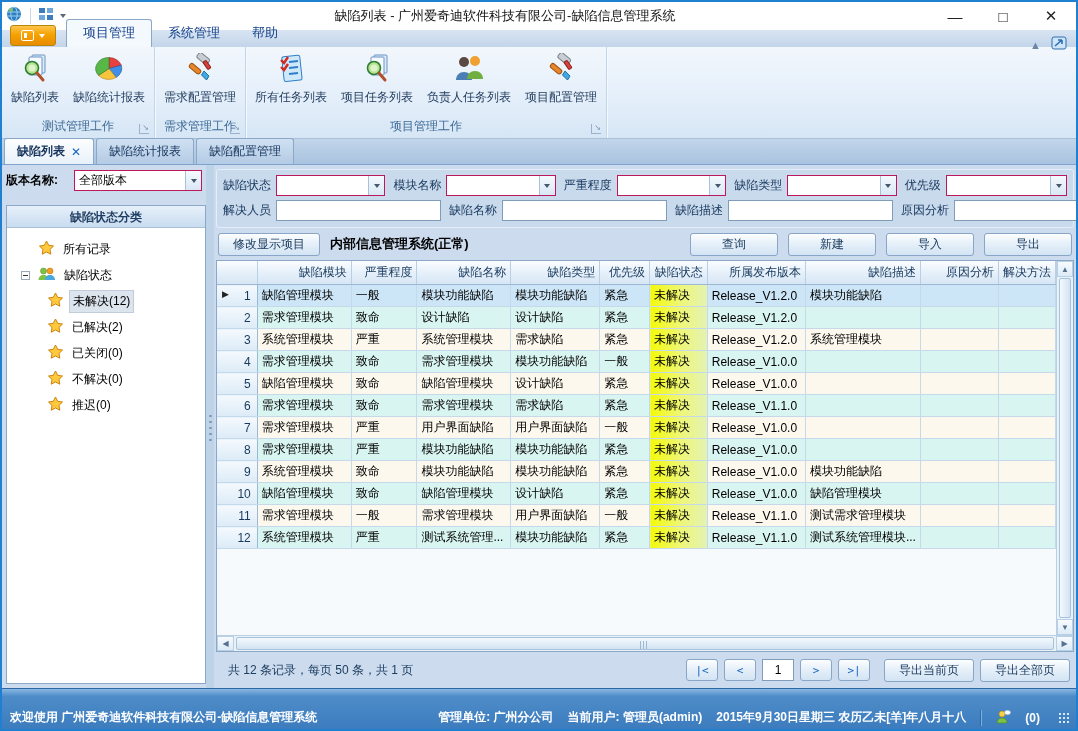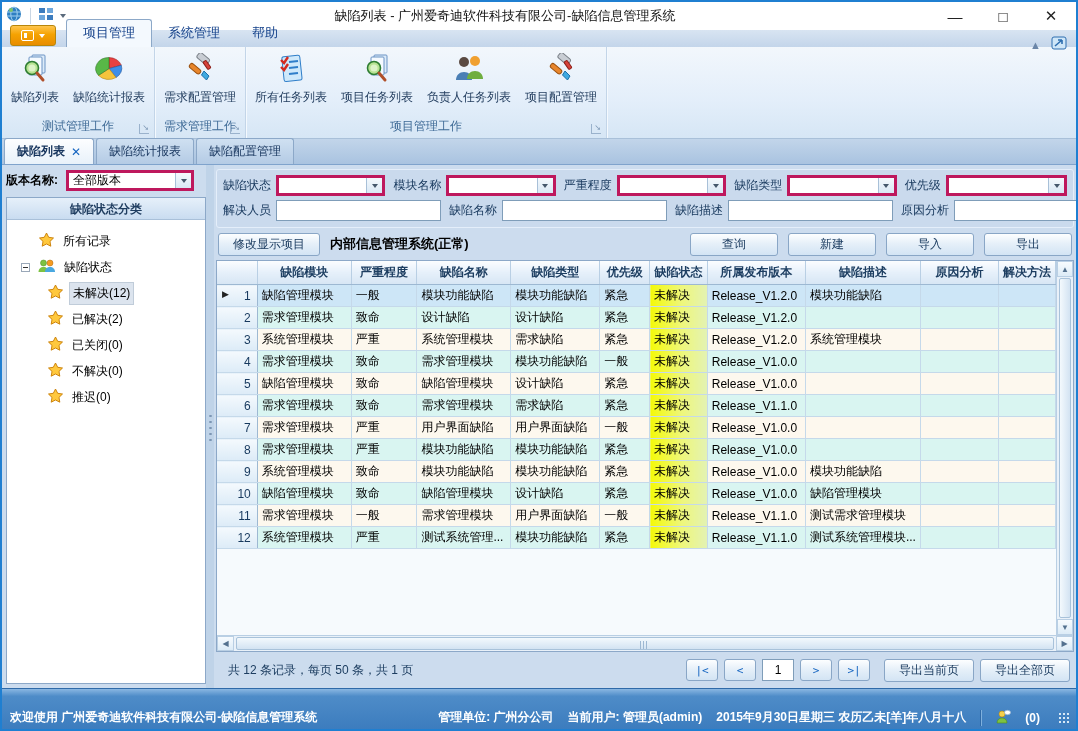--- a/index.html
+++ b/index.html
@@ -42,23 +42,23 @@
   .dtab { display:flex; align-items:center; gap:6px; padding:4px 12px 4px 12px; font-size:12px; color:#15335c;
           border:1px solid #8ca8c8; border-bottom:none; border-radius:3px 3px 0 0; background:linear-gradient(180deg,#cfe0f1,#b4cbe5); margin-right:2px; }
   .dtab.active { background:linear-gradient(180deg,#fdfeff,#e8f1fa); font-weight:bold; }
   .tclose { font-size:12px; color:#1464c0; font-weight:bold; line-height:10px; }
 
   
   .main { flex:1; display:flex; min-height:0; background:#ccdcee; }
 
   
   .sidebar { width:204px; flex:0 0 auto; display:flex; flex-direction:column; padding:5px 0 4px 4px; }
-  .version-row { display:flex; align-items:center; gap:8px; margin-bottom:6px; }
+  .version-row { display:flex; align-items:center; gap:16px; margin-bottom:14px; }
   .version-label { font-size:12px; font-weight:bold; color:#000; white-space:nowrap; }
-  .combo { background:#fff; border:3px solid #be185d; height:21px; display:flex; align-items:center; }
+  .combo { background:#fff; border:1px solid #be185d; height:21px; display:flex; align-items:center; }
   .combo .cval { flex:1; font-size:12px; padding:0 4px; color:#000; white-space:nowrap; overflow:hidden; }
   .combo .cbtn { width:16px; height:100%; border-left:1px solid #a8c0d8; background:linear-gradient(180deg,#f4f9fd,#d9e8f5); display:flex; align-items:center; justify-content:center; }
   .combo .cbtn i { width:0; height:0; border-left:3.5px solid transparent; border-right:3.5px solid transparent; border-top:4px solid #44576b; }
   .version-combo { width:128px; }
   .side-panel { flex:1; border:1px solid #8ca8c8; background:#fff; display:flex; flex-direction:column; min-height:0; }
   .side-panel-header { height:22px; background:linear-gradient(180deg,#e6f0fa,#c9dcf0); border-bottom:1px solid #a9c0d9; text-align:center; font-size:12px; font-weight:bold; color:#1e3c5f; line-height:22px; }
   .tree { flex:1; padding:8px 4px 4px 14px; overflow:hidden; }
   .tree-item { display:flex; align-items:center; gap:5px; height:26px; font-size:12px; color:#000; white-space:nowrap; }
   .tree-item .lbl { padding:2px 3px; }
   .tree-item.selected .lbl { background:#dce4ee; border:1px solid #c0ccd9; }
@@ -86,21 +86,21 @@
   .btn { height:23px; border:1px solid #89a6c6; border-radius:3px; background:linear-gradient(180deg,#fdfeff,#e6f0f9 45%,#d3e4f4); font-size:12px; color:#16375c; padding:0 14px; display:flex; align-items:center; justify-content:center; white-space:nowrap; font-family:inherit; }
   .sys-title { font-size:13px; font-weight:bold; color:#000; }
   .action-spacer { flex:1; }
   .action-row .btn.act { width:88px; }
 
   
   .grid-wrap { flex:1; min-height:0; display:flex; flex-direction:column; border:1px solid #8ca8c8; background:#f6fafd; }
   .grid-body { flex:1; display:flex; min-height:0; }
   .grid-scroll { flex:1; overflow:hidden; background:#f6fafd; }
   table.grid { border-collapse:collapse; table-layout:fixed; }
-  .grid th { background:linear-gradient(180deg,#fbfdff,#e6f0fa 50%,#d7e6f4); border-right:1px solid #b9cfe4; border-bottom:1px solid #9db8d2; font-size:12px; font-weight:bold; color:#1d3e61; text-align:center; padding:3px 4px; height:23px; white-space:nowrap; overflow:hidden; }
+  .grid th { background:linear-gradient(180deg,#fbfdff,#e6f0fa 50%,#d7e6f4); border-right:1px solid #b9cfe4; border-bottom:1px solid #9db8d2; font-size:12px; font-weight:normal; color:#1d3e61; text-align:right; padding:3px 4px; height:23px; white-space:nowrap; overflow:hidden; }
   .grid td { border-right:1px solid #c5d9ea; border-bottom:1px solid #c5d9ea; font-size:12px; color:#000; padding:2px 4px; height:20px; white-space:nowrap; overflow:hidden; }
   .grid td.rowhead { background:linear-gradient(180deg,#f4f9fd,#dcebf7); border-right:1px solid #9db8d2; text-align:right; color:#17395e; padding-right:6px; position:relative; }
   .grid td.rowhead .arrow { position:absolute; left:5px; top:4px; font-size:9px; color:#222; }
   tr.row-odd td { background:#fdf8ee; }
   tr.row-even td { background:#d9f5f1; }
   tr.row-sel td { background:#cde6f7; }
   tr.row-odd td.rowhead, tr.row-even td.rowhead, tr.row-sel td.rowhead { background:linear-gradient(180deg,#f4f9fd,#dcebf7); }
   .grid td.cell-status { background:linear-gradient(90deg,#f4f908 0%,#eef77a 55%,#e3f2b4 100%) !important; }
 
   

